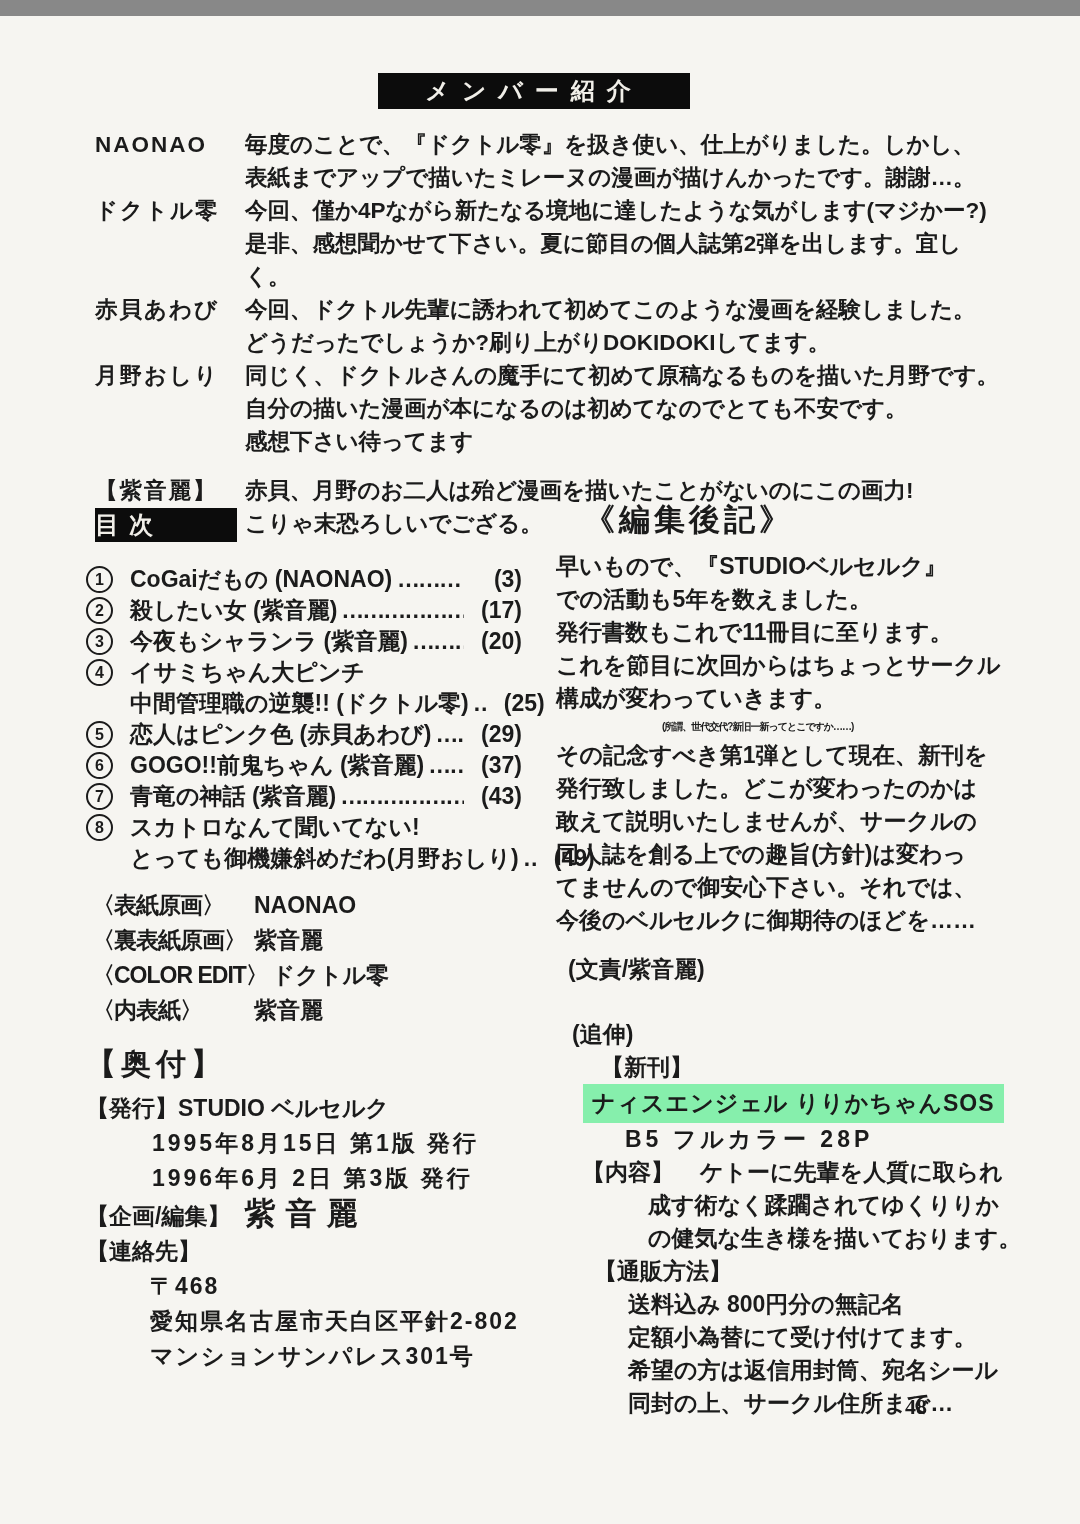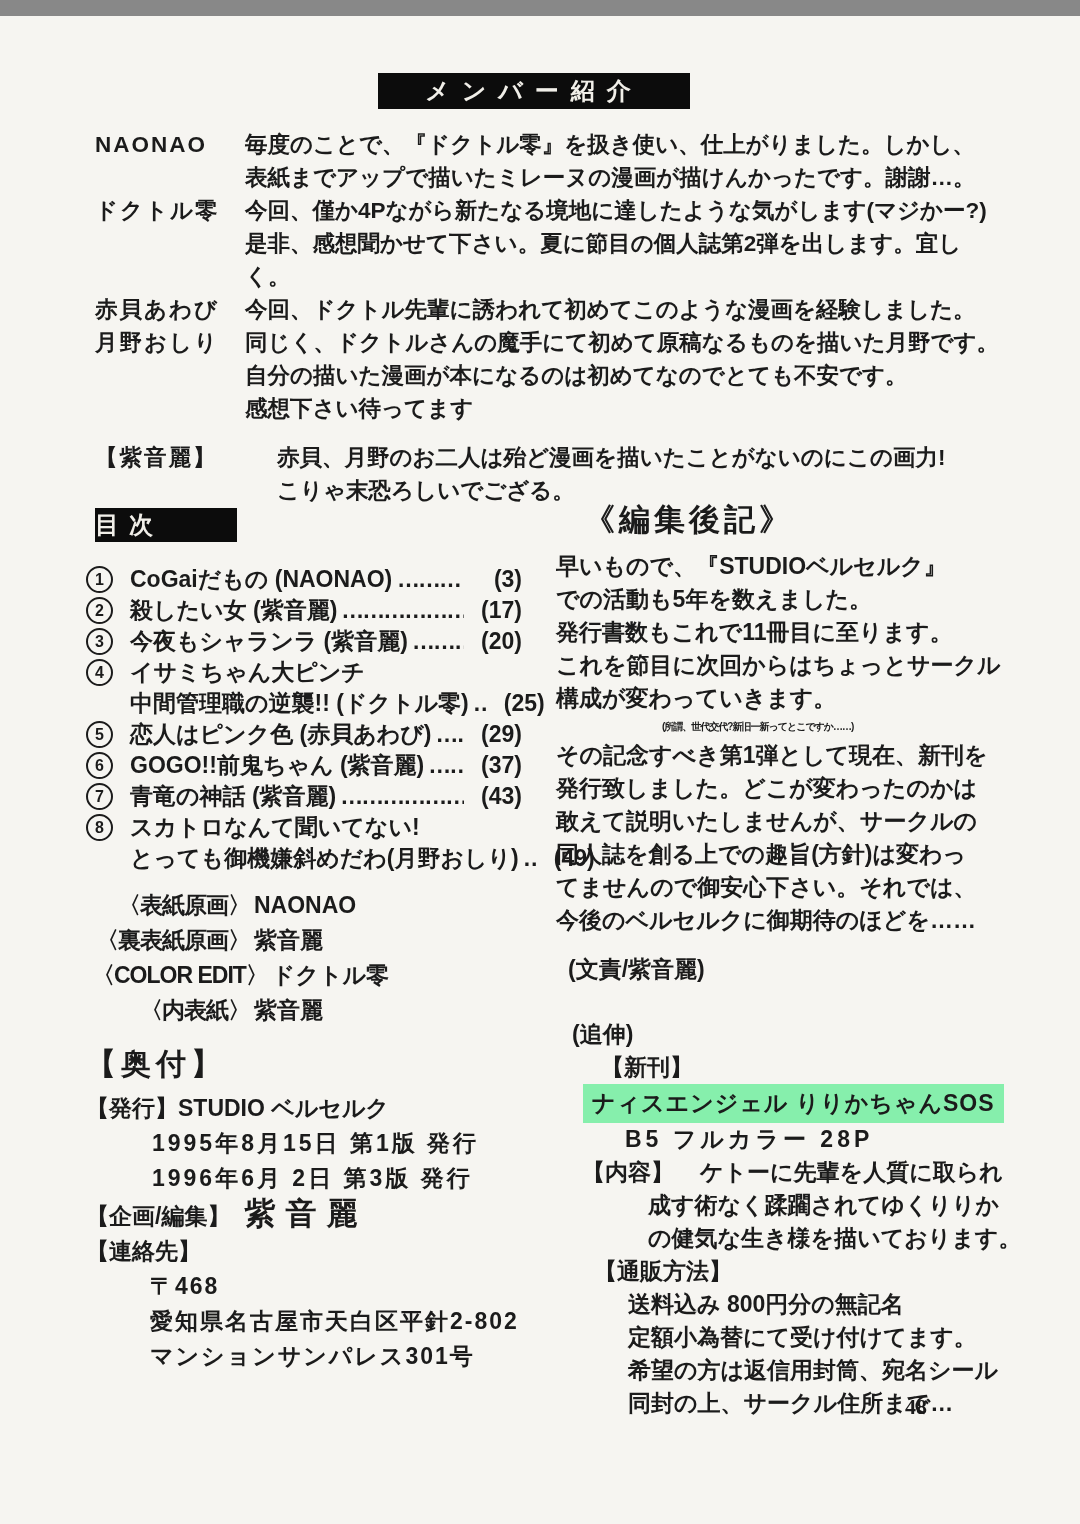--- a/index.html
+++ b/index.html
@@ -18,21 +18,21 @@
     position:absolute;left:378px;top:57px;width:312px;height:36px;
     background:#0c0c0c;color:#f1efe9;
     display:flex;align-items:center;justify-content:center;
     font-size:24px;letter-spacing:12px;
   }
   
   .members{position:absolute;left:95px;top:112px;width:905px;font-size:22.5px;line-height:33px;}
   .member-row{display:flex;}
   .member-name{width:150px;flex:none;letter-spacing:2px;white-space:nowrap;}
   .member-lines{flex:1;}
-  .editor-note{margin-top:16px;gap:32px;}
+  .editor-note{margin-top:16px;}
   
   .toc-box{
     position:absolute;left:95px;top:492px;width:142px;height:34px;
     background:#0c0c0c;color:#f1efe9;
     display:flex;align-items:center;justify-content:flex-start;
     font-size:24px;letter-spacing:10px;
   }
   .toc{position:absolute;left:86px;top:548px;width:436px;font-size:23px;line-height:31px;}
   .toc-row{display:flex;align-items:center;}
   .toc-numwrap{width:44px;flex:none;display:flex;align-items:center;}
@@ -41,21 +41,21 @@
     border:2.5px solid #1b1b1b;border-radius:50%;
     width:23px;height:23px;line-height:23px;text-align:center;
     font-size:16px;
   }
   .toc-title{flex:none;white-space:pre;}
   .toc-dots{flex:1;overflow:hidden;white-space:nowrap;text-align:right;letter-spacing:-2px;padding:0 4px;min-width:10px;}
   .toc-page{flex:none;width:58px;text-align:right;white-space:nowrap;}
   
   .credits{position:absolute;left:92px;top:872px;font-size:23px;line-height:35px;}
   .credit-row{display:flex;}
-  .credit-label{flex:none;min-width:158px;letter-spacing:-1px;white-space:pre;margin-right:4px;text-align:right;}
+  .credit-label{flex:none;min-width:158px;letter-spacing:-1px;white-space:pre;margin-right:4px;}
   
   .colophon{position:absolute;left:86px;top:1030px;font-size:23px;line-height:35px;}
   .colophon-header{font-size:30px;letter-spacing:5px;margin-bottom:10px;}
   .colophon .indent{padding-left:66px;letter-spacing:3px;}
   .editor-name{font-size:31px;letter-spacing:10px;margin-left:14px;}
   .address .aline{padding-left:64px;letter-spacing:2px;}
   
   .right-col{position:absolute;left:556px;top:487px;width:466px;font-size:23px;line-height:33px;}
   .aw-header{font-size:31px;letter-spacing:4px;padding-left:28px;margin-bottom:14px;}
   .aw-aside{font-size:10px;line-height:24px;padding-left:106px;letter-spacing:-1px;}
@@ -101,20 +101,21 @@
       <div class="member-name">ドクトル零</div>
       <div class="member-lines">
         <div>今回、僅か4Pながら新たなる境地に達したような気がします(マジかー?)</div>
         <div>是非、感想聞かせて下さい。夏に節目の個人誌第2弾を出します。宜しく。</div>
       </div>
     </div>
     <div class="member-row">
       <div class="member-name">赤貝あわび</div>
       <div class="member-lines">
         <div>今回、ドクトル先輩に誘われて初めてこのような漫画を経験しました。</div>
+        <div>どうだったでしょうか?刷り上がりDOKIDOKIしてます。</div>
       </div>
     </div>
     <div class="member-row">
       <div class="member-name">月野おしり</div>
       <div class="member-lines">
         <div>同じく、ドクトルさんの魔手にて初めて原稿なるものを描いた月野です。</div>
         <div>自分の描いた漫画が本になるのは初めてなのでとても不安です。</div>
         <div>感想下さい待ってます</div>
       </div>
     </div>

